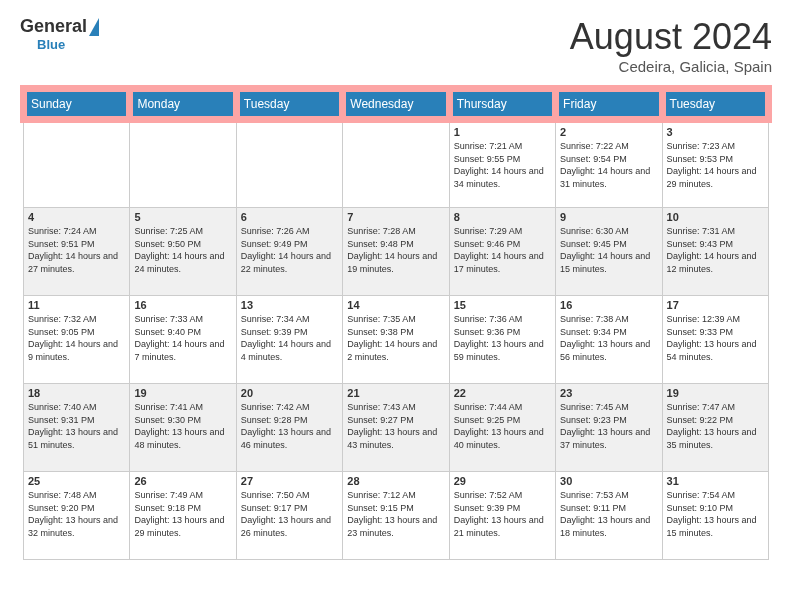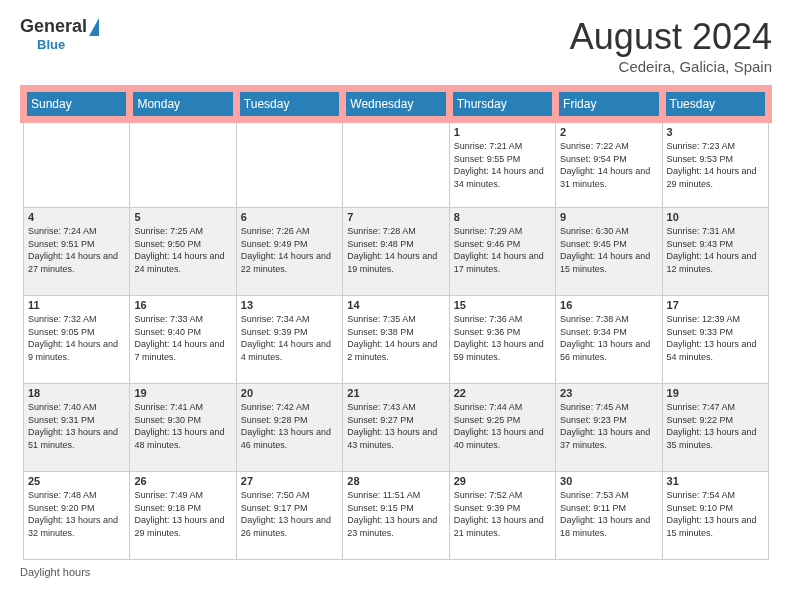--- a/index.html
+++ b/index.html
@@ -350,21 +350,21 @@
           </td>
           <td>
             <span class="day-number">27</span>
             <div class="day-info">Sunrise: 7:50 AM
 Sunset: 9:17 PM
 Daylight: 13 hours
 and 26 minutes.</div>
           </td>
           <td>
             <span class="day-number">28</span>
-            <div class="day-info">Sunrise: 11:51 AM
+            <div class="day-info">Sunrise: 7:12 AM
 Sunset: 9:15 PM
 Daylight: 13 hours
 and 23 minutes.</div>
           </td>
           <td>
             <span class="day-number">29</span>
             <div class="day-info">Sunrise: 7:52 AM
 Sunset: 9:39 PM
 Daylight: 13 hours
 and 21 minutes.</div>
@@ -380,16 +380,13 @@
             <span class="day-number">31</span>
             <div class="day-info">Sunrise: 7:54 AM
 Sunset: 9:10 PM
 Daylight: 13 hours
 and 15 minutes.</div>
           </td>
         </tr>
       </tbody>
   </table>
 
-  <div class="footer">
-    <span>Daylight hours</span>
-  </div>
 </div>
 
 </body></html>

